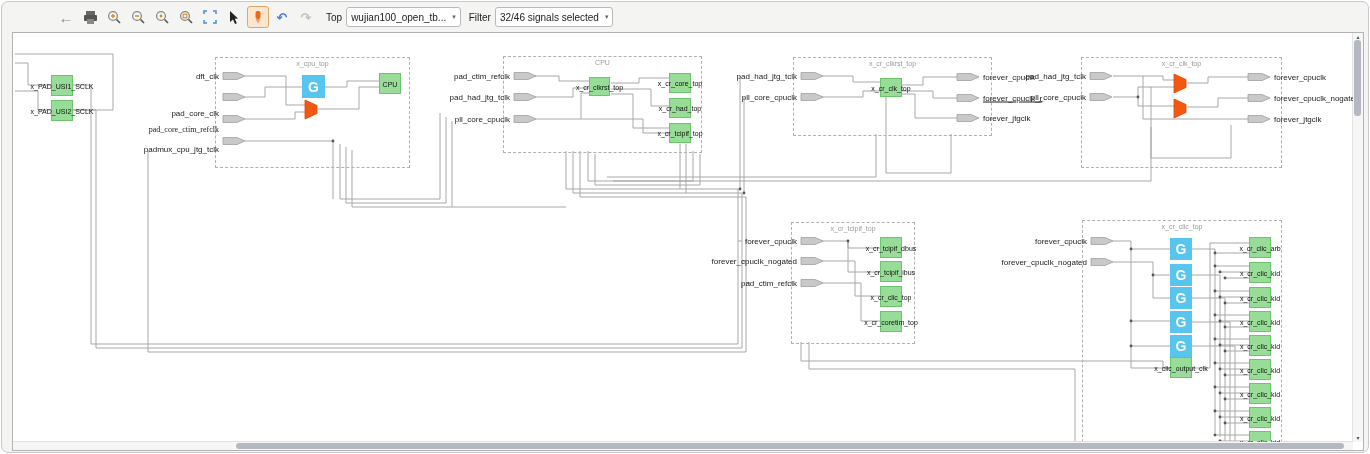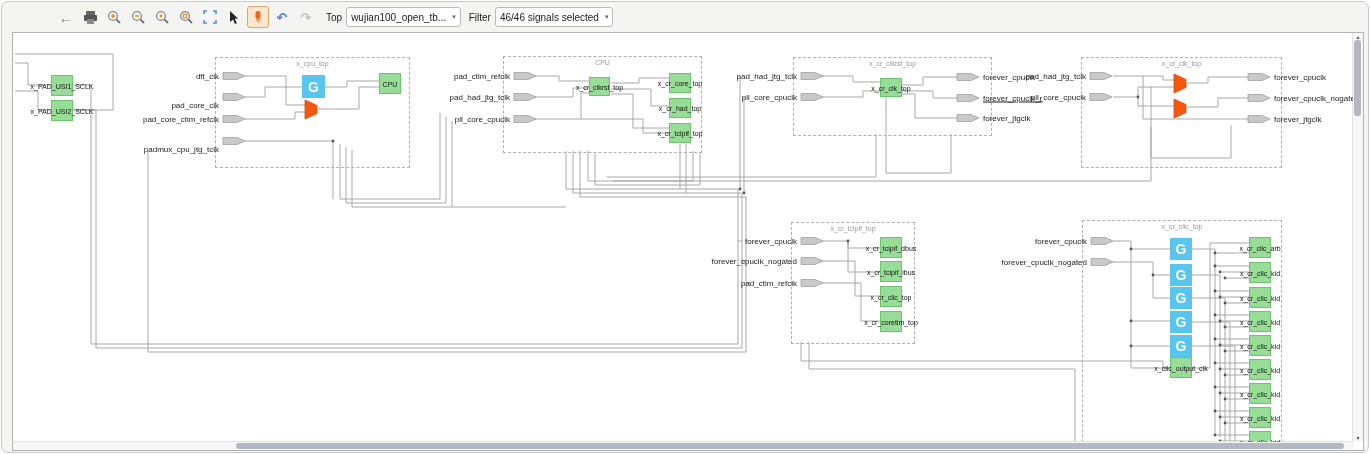--- a/index.html
+++ b/index.html
@@ -108,21 +108,21 @@
     <div class="tbtn">
       <span class="glyph redo">↷</span>
     </div>
     <span class="tlabel">Top</span>
     <div class="tselect">
       <span>wujian100_open_tb...</span>
       <span class="arr">▾</span>
     </div>
     <span class="tlabel">Filter</span>
     <div class="tselect">
-      <span>46/46 signals selected</span>
+      <span>32/46 signals selected</span>
       <span class="arr">▾</span>
     </div>
   </div>
 
   <div id="canvas">
     <div id="schem">
         <svg id="wires" width="1352" height="419">
           <polyline points="2,21 100,21 100,77 60,77" fill="none" stroke="#a8a8a8" stroke-width="1"></polyline>
           <polyline points="2,30 15,30 15,52 38,52" fill="none" stroke="#a8a8a8" stroke-width="1"></polyline>
           <polyline points="2,58 25,58 25,77 38,77" fill="none" stroke="#a8a8a8" stroke-width="1"></polyline>
@@ -333,22 +333,22 @@
         <div class="blabel" style="left: 1247px; top: 384.5px;">x_cr_clic_kid</div>
         <div class="block" style="left: 1236px; top: 398px; width: 22px; height: 21px;"></div>
         <div class="blabel" style="left: 1247px; top: 408.5px;">x_cr_clic_kid</div>
         <div class="gate" style="left: 289px; top: 42px; width: 23px; height: 23px;">G</div>
         <div class="gate" style="left: 1157px; top: 205px; width: 22px; height: 22px;">G</div>
         <div class="gate" style="left: 1157px; top: 231px; width: 22px; height: 22px;">G</div>
         <div class="gate" style="left: 1157px; top: 254px; width: 22px; height: 22px;">G</div>
         <div class="gate" style="left: 1157px; top: 278px; width: 22px; height: 22px;">G</div>
         <div class="gate" style="left: 1157px; top: 302px; width: 22px; height: 22px;">G</div>
         <div class="plabel in" style="left: 206px; top: 43px;">dft_clk</div>
-        <div class="plabel in" style="left: 206px; top: 72px;">pad_core_clk</div>
-        <div class="plabel in" style="left: 206px; top: 86px;">pad_core_ctim_refclk</div>
+        <div class="plabel in" style="left: 206px; top: 80px;">pad_core_clk</div>
+        <div class="plabel in" style="left: 206px; top: 96px; font-family: Liberation Serif, serif;">pad_core_ctim_refclk</div>
         <div class="plabel in" style="left: 206px; top: 116px;">padmux_cpu_jtg_tclk</div>
         <div class="plabel in" style="left: 497px; top: 43px;">pad_ctim_refclk</div>
         <div class="plabel in" style="left: 497px; top: 64px;">pad_had_jtg_tclk</div>
         <div class="plabel in" style="left: 497px; top: 86px;">pll_core_cpuclk</div>
         <div class="plabel in" style="left: 784px; top: 43px;">pad_had_jtg_tclk</div>
         <div class="plabel in" style="left: 784px; top: 64px;">pll_core_cpuclk</div>
         <div class="plabel in" style="left: 1073px; top: 43px;">pad_had_jtg_tclk</div>
         <div class="plabel in" style="left: 1073px; top: 64px;">pll_core_cpuclk</div>
         <div class="plabel in" style="left: 784px; top: 208px;">forever_cpuclk</div>
         <div class="plabel in" style="left: 784px; top: 228px;">forever_cpuclk_nogated</div>

